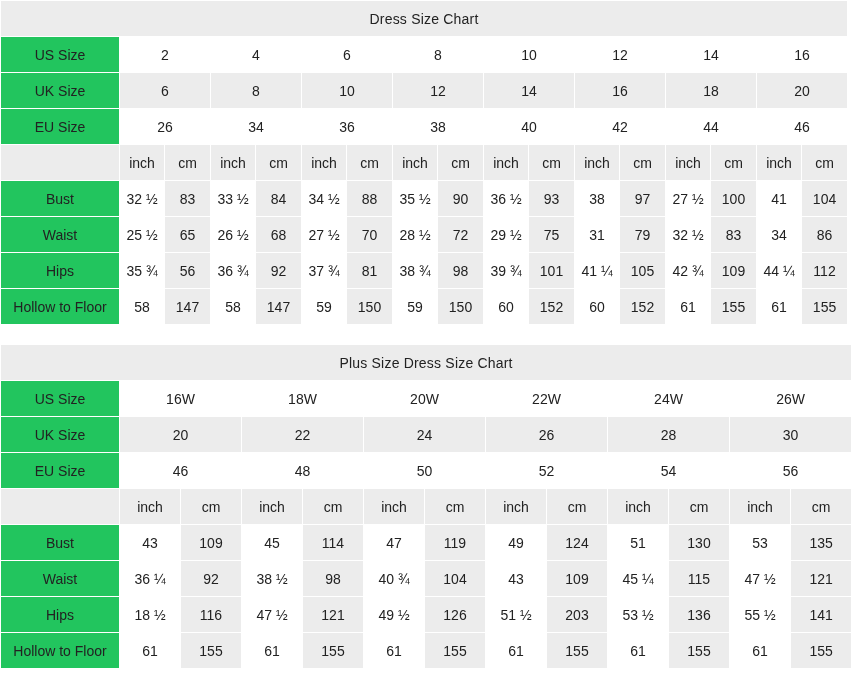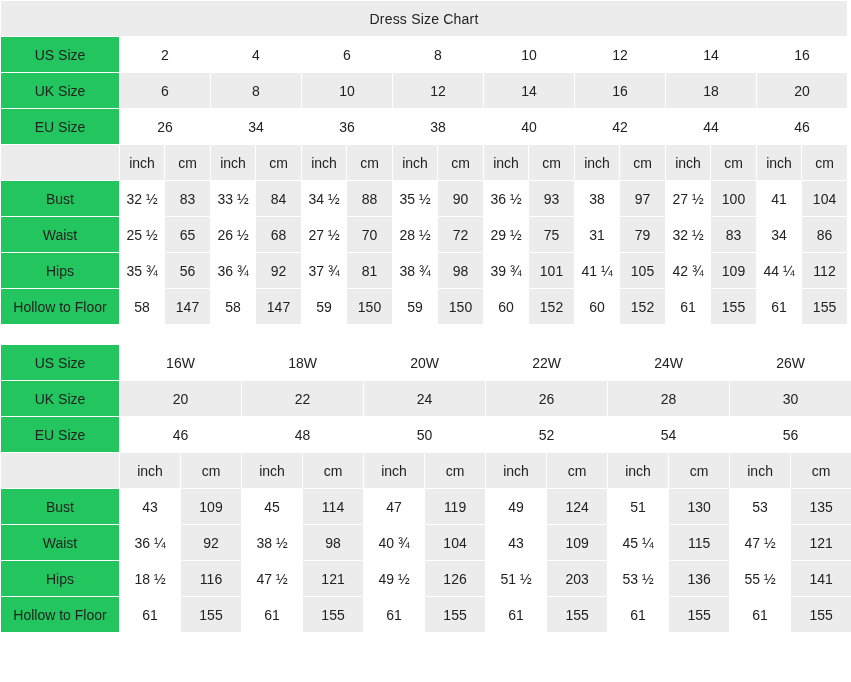--- a/index.html
+++ b/index.html
@@ -232,20 +232,23 @@
       <col style="width:61px">
     <col style="width:61px">
       <col style="width:61px">
     <col style="width:61px">
       <col style="width:61px">
     <col style="width:61px">
       <col style="width:61px">
   </colgroup>
   <tbody>
     <tr>
+      <td class="title-cell" colspan="13">Plus Size Dress Size Chart</td>
+    </tr>
+    <tr>
       <td class="label-cell">US Size</td>
       <td class="plain" colspan="2">16W</td>
       <td class="plain" colspan="2">18W</td>
       <td class="plain" colspan="2">20W</td>
       <td class="plain" colspan="2">22W</td>
       <td class="plain" colspan="2">24W</td>
       <td class="plain" colspan="2">26W</td>
     </tr>
     <tr>
       <td class="label-cell">UK Size</td>

